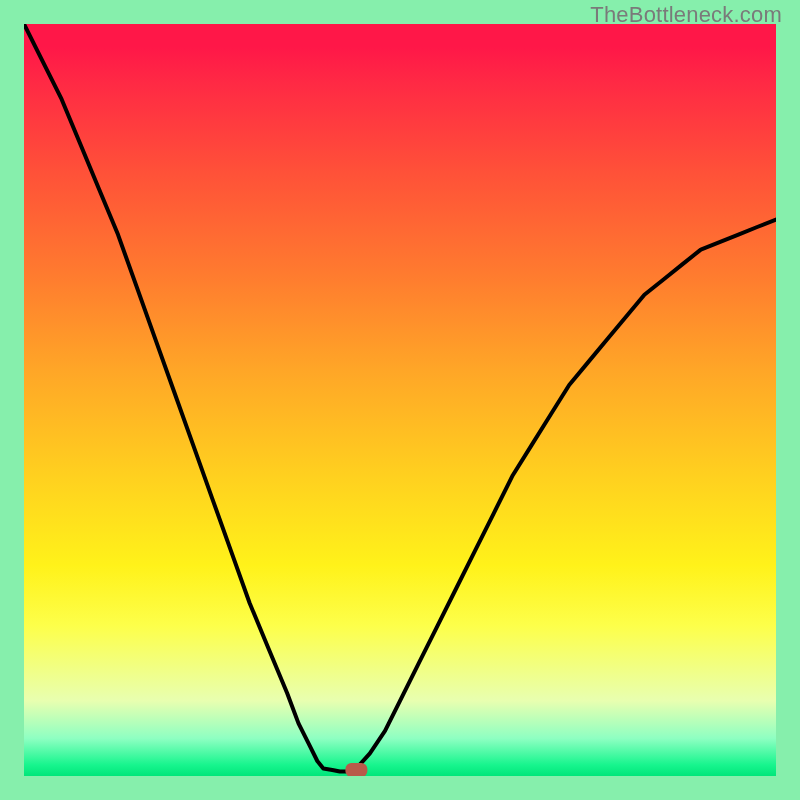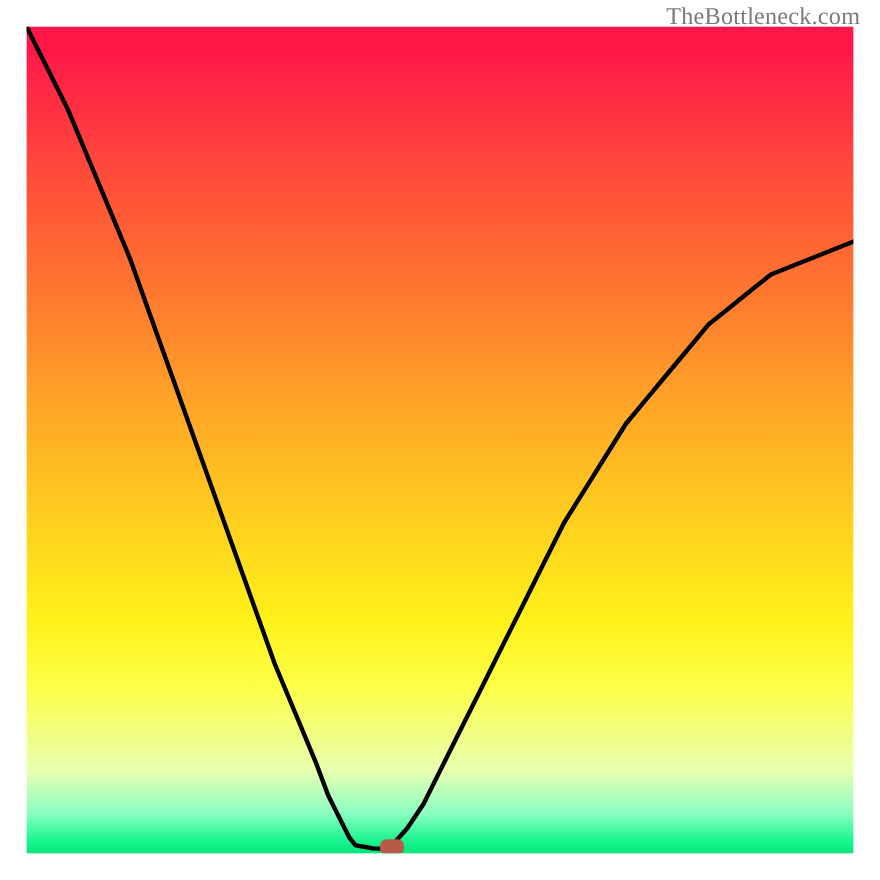--- a/index.html
+++ b/index.html
@@ -8,22 +8,21 @@
     width: 800px;
     height: 800px;
     background: #000;
     font-family: Arial, Helvetica, sans-serif;
     overflow: hidden;
   }
   .frame {
     position: relative;
     width: 800px;
     height: 800px;
-    background: #ffffff;
-    font-family: Liberation Serif, serif;
+    background: #86efac;
   }
   .watermark {
     position: absolute;
     top: 2px;
     right: 18px;
     color: #7a7a7a;
     font-size: 22px;
     font-weight: 500;
     letter-spacing: 0.2px;
     z-index: 50;

